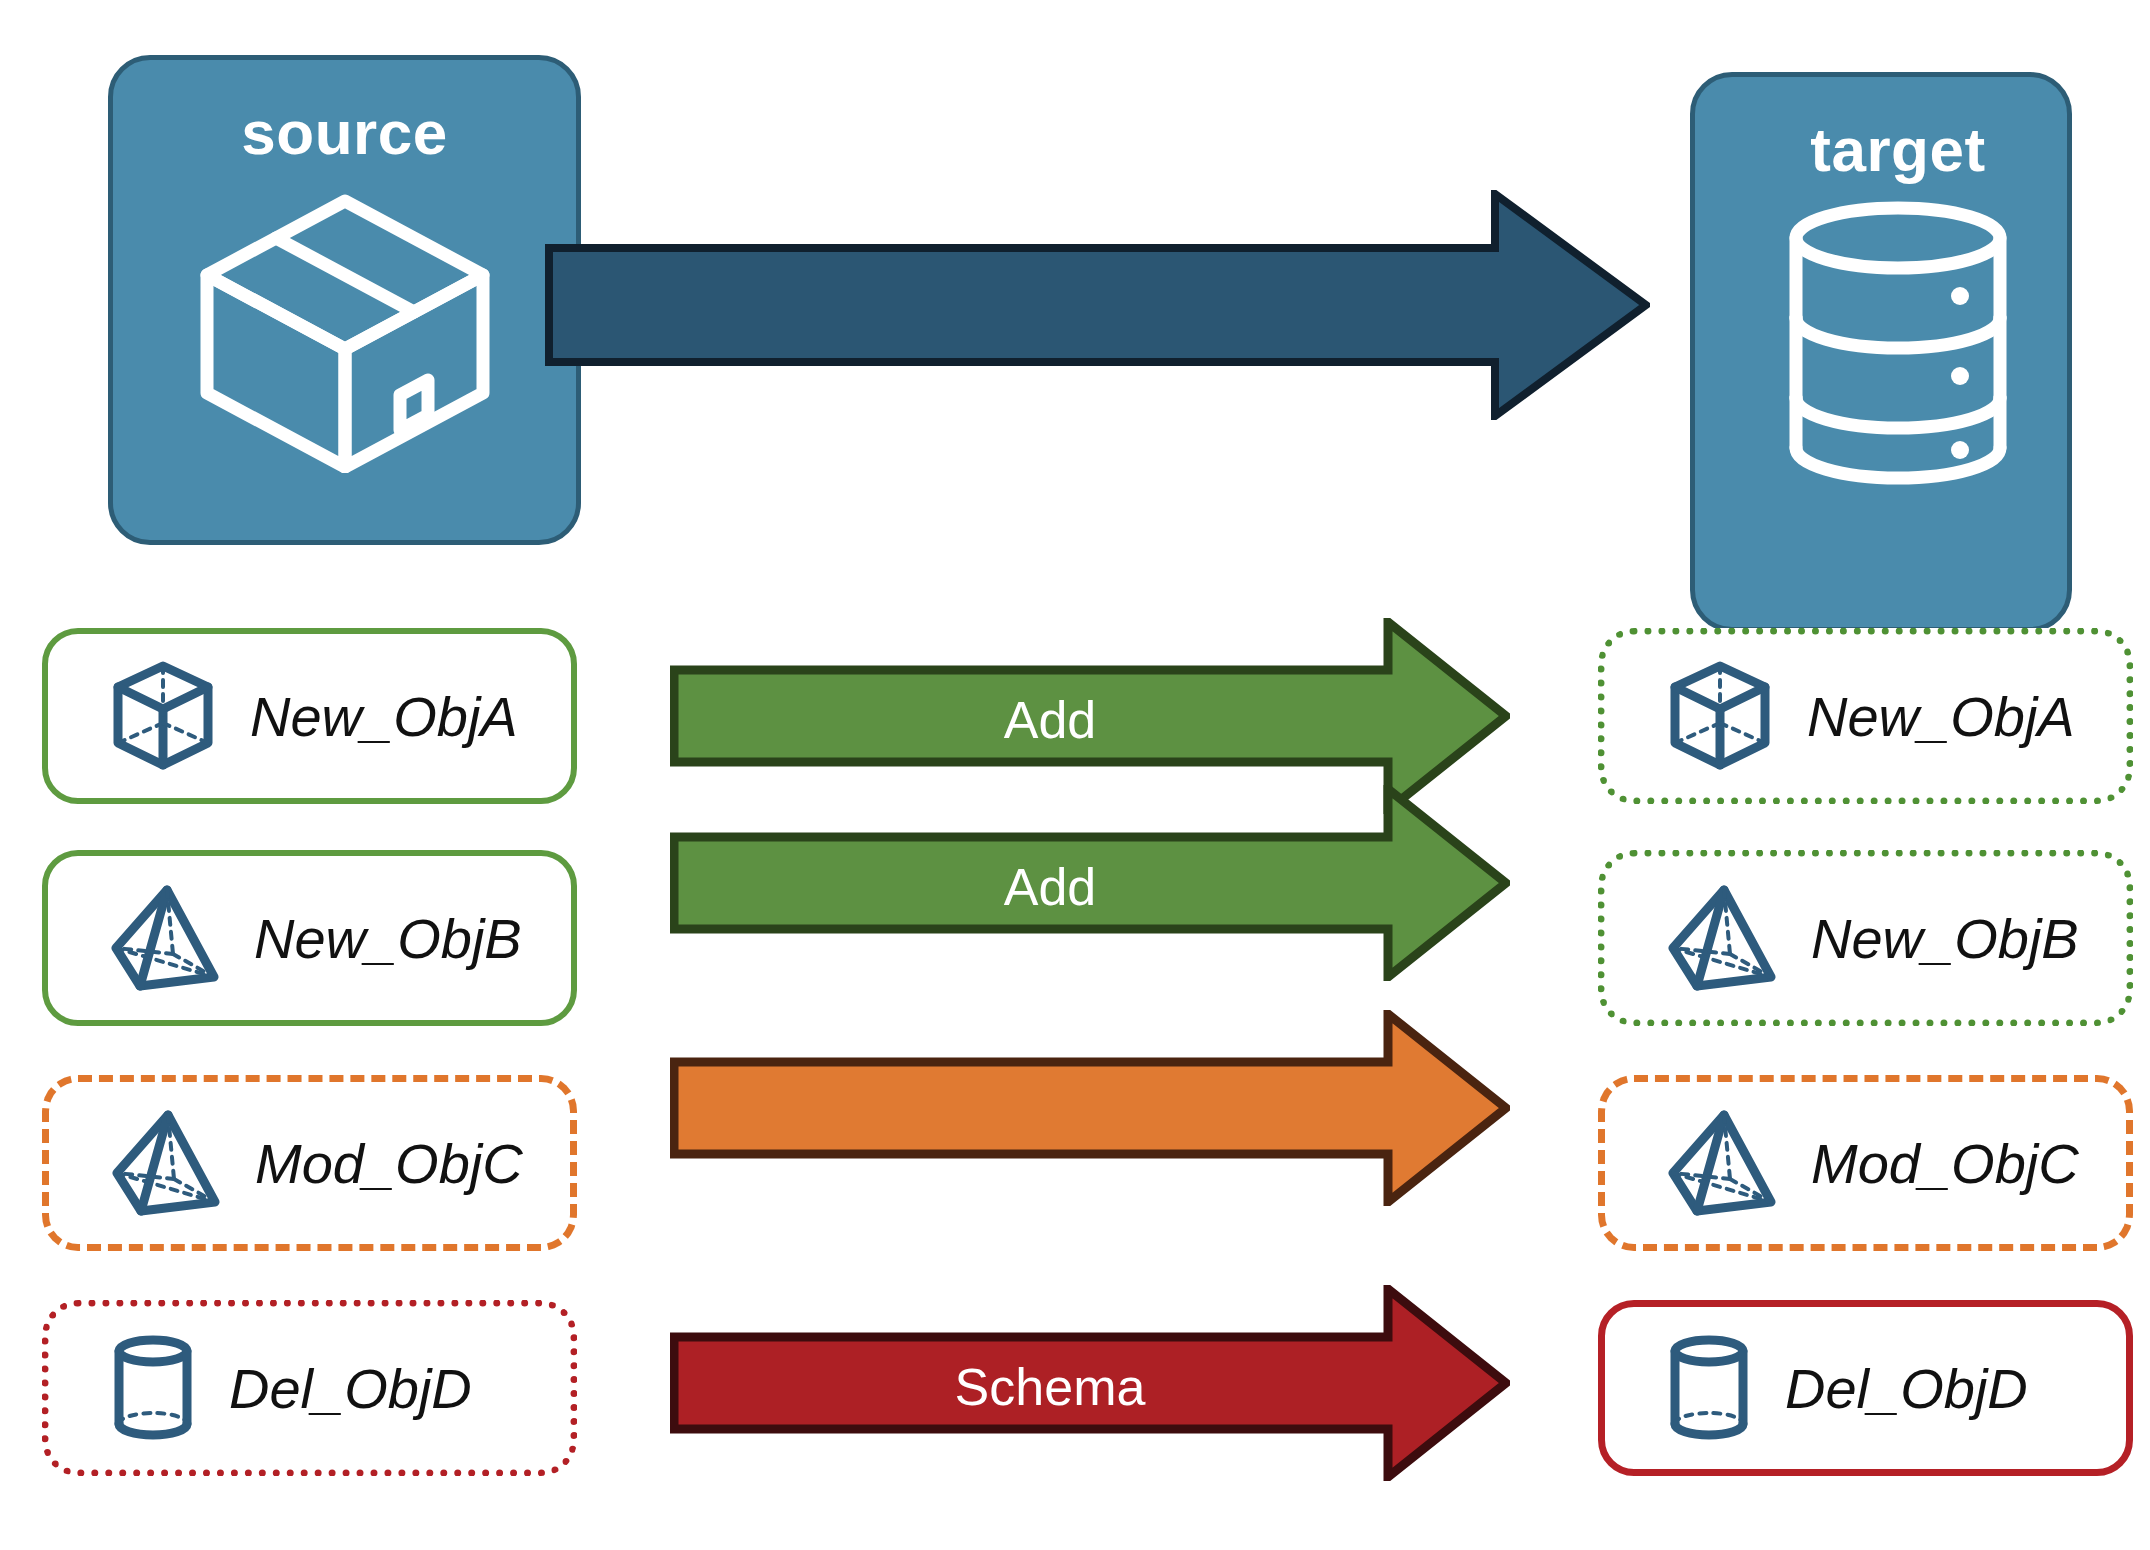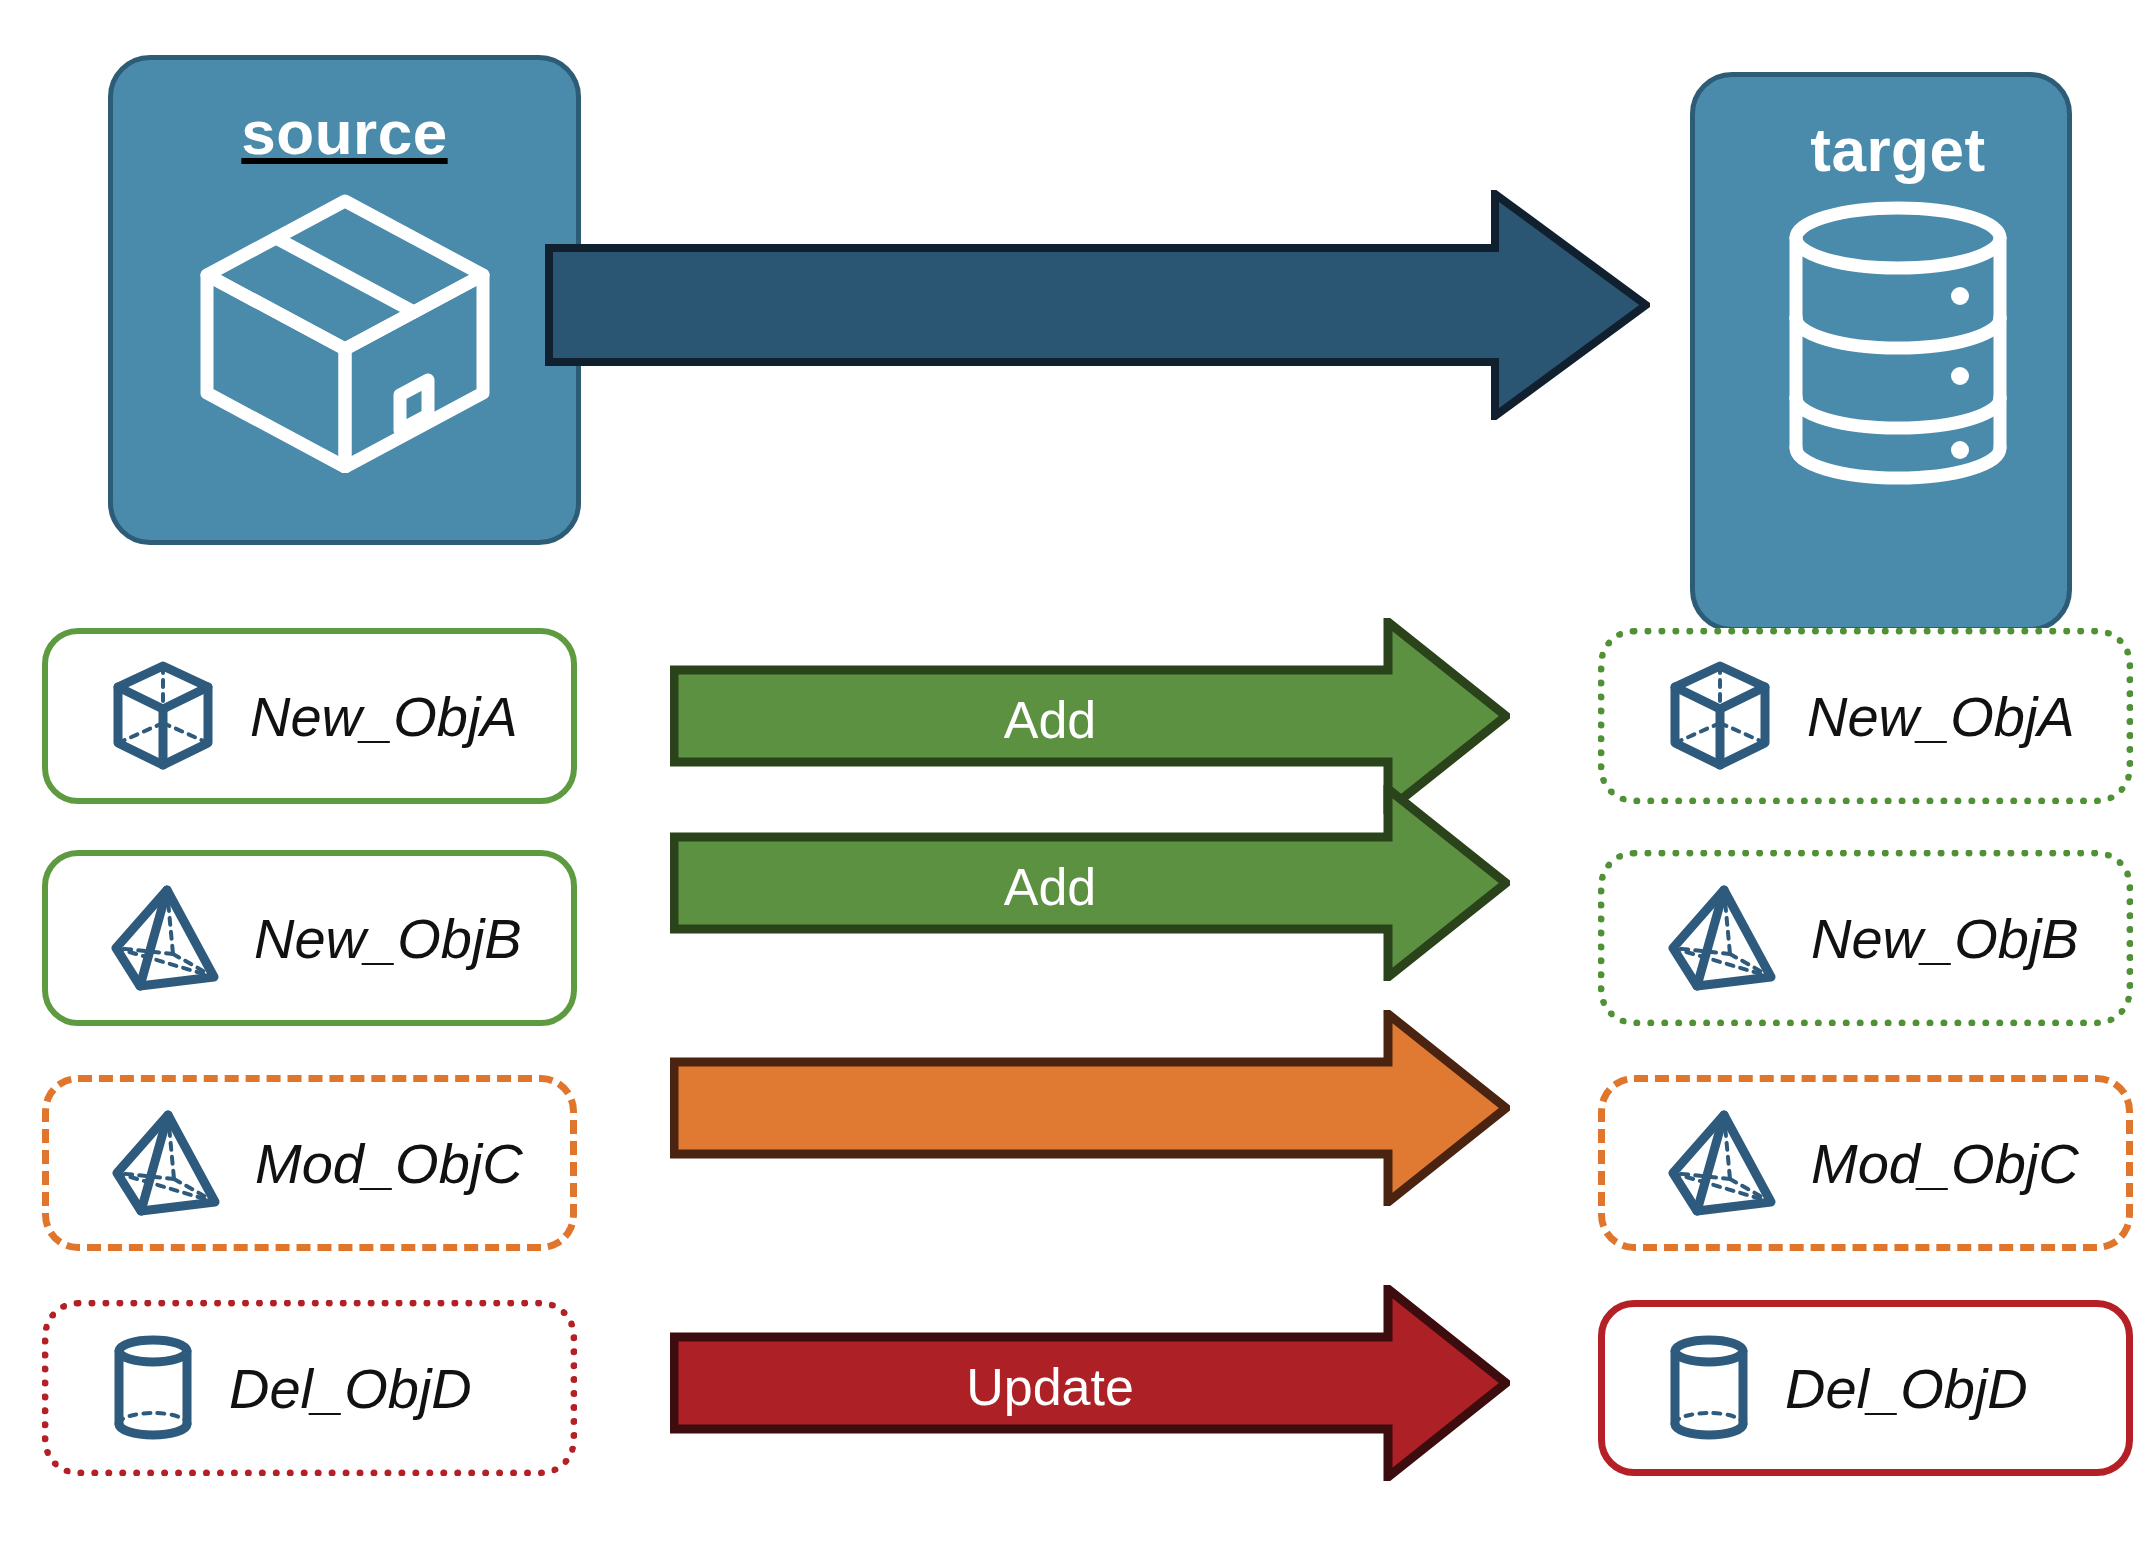--- a/index.html
+++ b/index.html
@@ -36,21 +36,21 @@
     color: #ffffff;
     font-size: 62px;
     font-weight: bold;
     letter-spacing: 0.5px;
     line-height: 1.05;
   }
   .endpoint-icon {
     margin-top: 18px;
   }
 
-  #source-panel { left: 108px; top: 55px; width: 473px; height: 490px; text-decoration: underline; }
+  #source-panel { left: 108px; top: 55px; width: 473px; height: 490px; }
   #target-panel { left: 1690px; top: 72px; width: 382px; height: 560px; padding-left: 34px; }
 
   
   #schema-arrow {
     position: absolute;
     left: 545px;
     top: 190px;
     width: 1105px;
     height: 230px;
   }
@@ -291,21 +291,21 @@
         <path d="M8 90 a34 11 0 0 0 68 0"></path>
         <path d="M8 90 a34 11 0 0 1 68 0" stroke-width="4" stroke-dasharray="7 7"></path>
       </svg>
     </span>
     <span class="obj-label">Del_ObjD</span>
   </div>
 
   <svg class="action-arrow" style="top:1285px" height="196" viewBox="0 0 840 196" preserveAspectRatio="none">
     <polygon points="4,52 718,52 718,4 836,98 718,192 718,144 4,144" fill="#ad2025" stroke="#3d0c0e" stroke-width="9" stroke-linejoin="miter"></polygon>
   </svg>
-  <div class="action-label" style="top:1357px">Update</div>
+  <div class="action-label" style="top:1357px">Schema</div>
 
   <div class="obj-card card-right b-solid-red" style="top:1300px">
     <span class="obj-icon">
       <svg width="84" height="108" viewBox="0 0 84 108" fill="none" stroke="#2e5b7d" stroke-width="9" stroke-linejoin="round" stroke-linecap="round">
         <ellipse cx="42" cy="17" rx="34" ry="11"></ellipse>
         <path d="M8 17 L8 90"></path>
           <path d="M76 17 L76 90"></path>
         <path d="M8 90 a34 11 0 0 0 68 0"></path>
         <path d="M8 90 a34 11 0 0 1 68 0" stroke-width="4" stroke-dasharray="7 7"></path>
       </svg>

